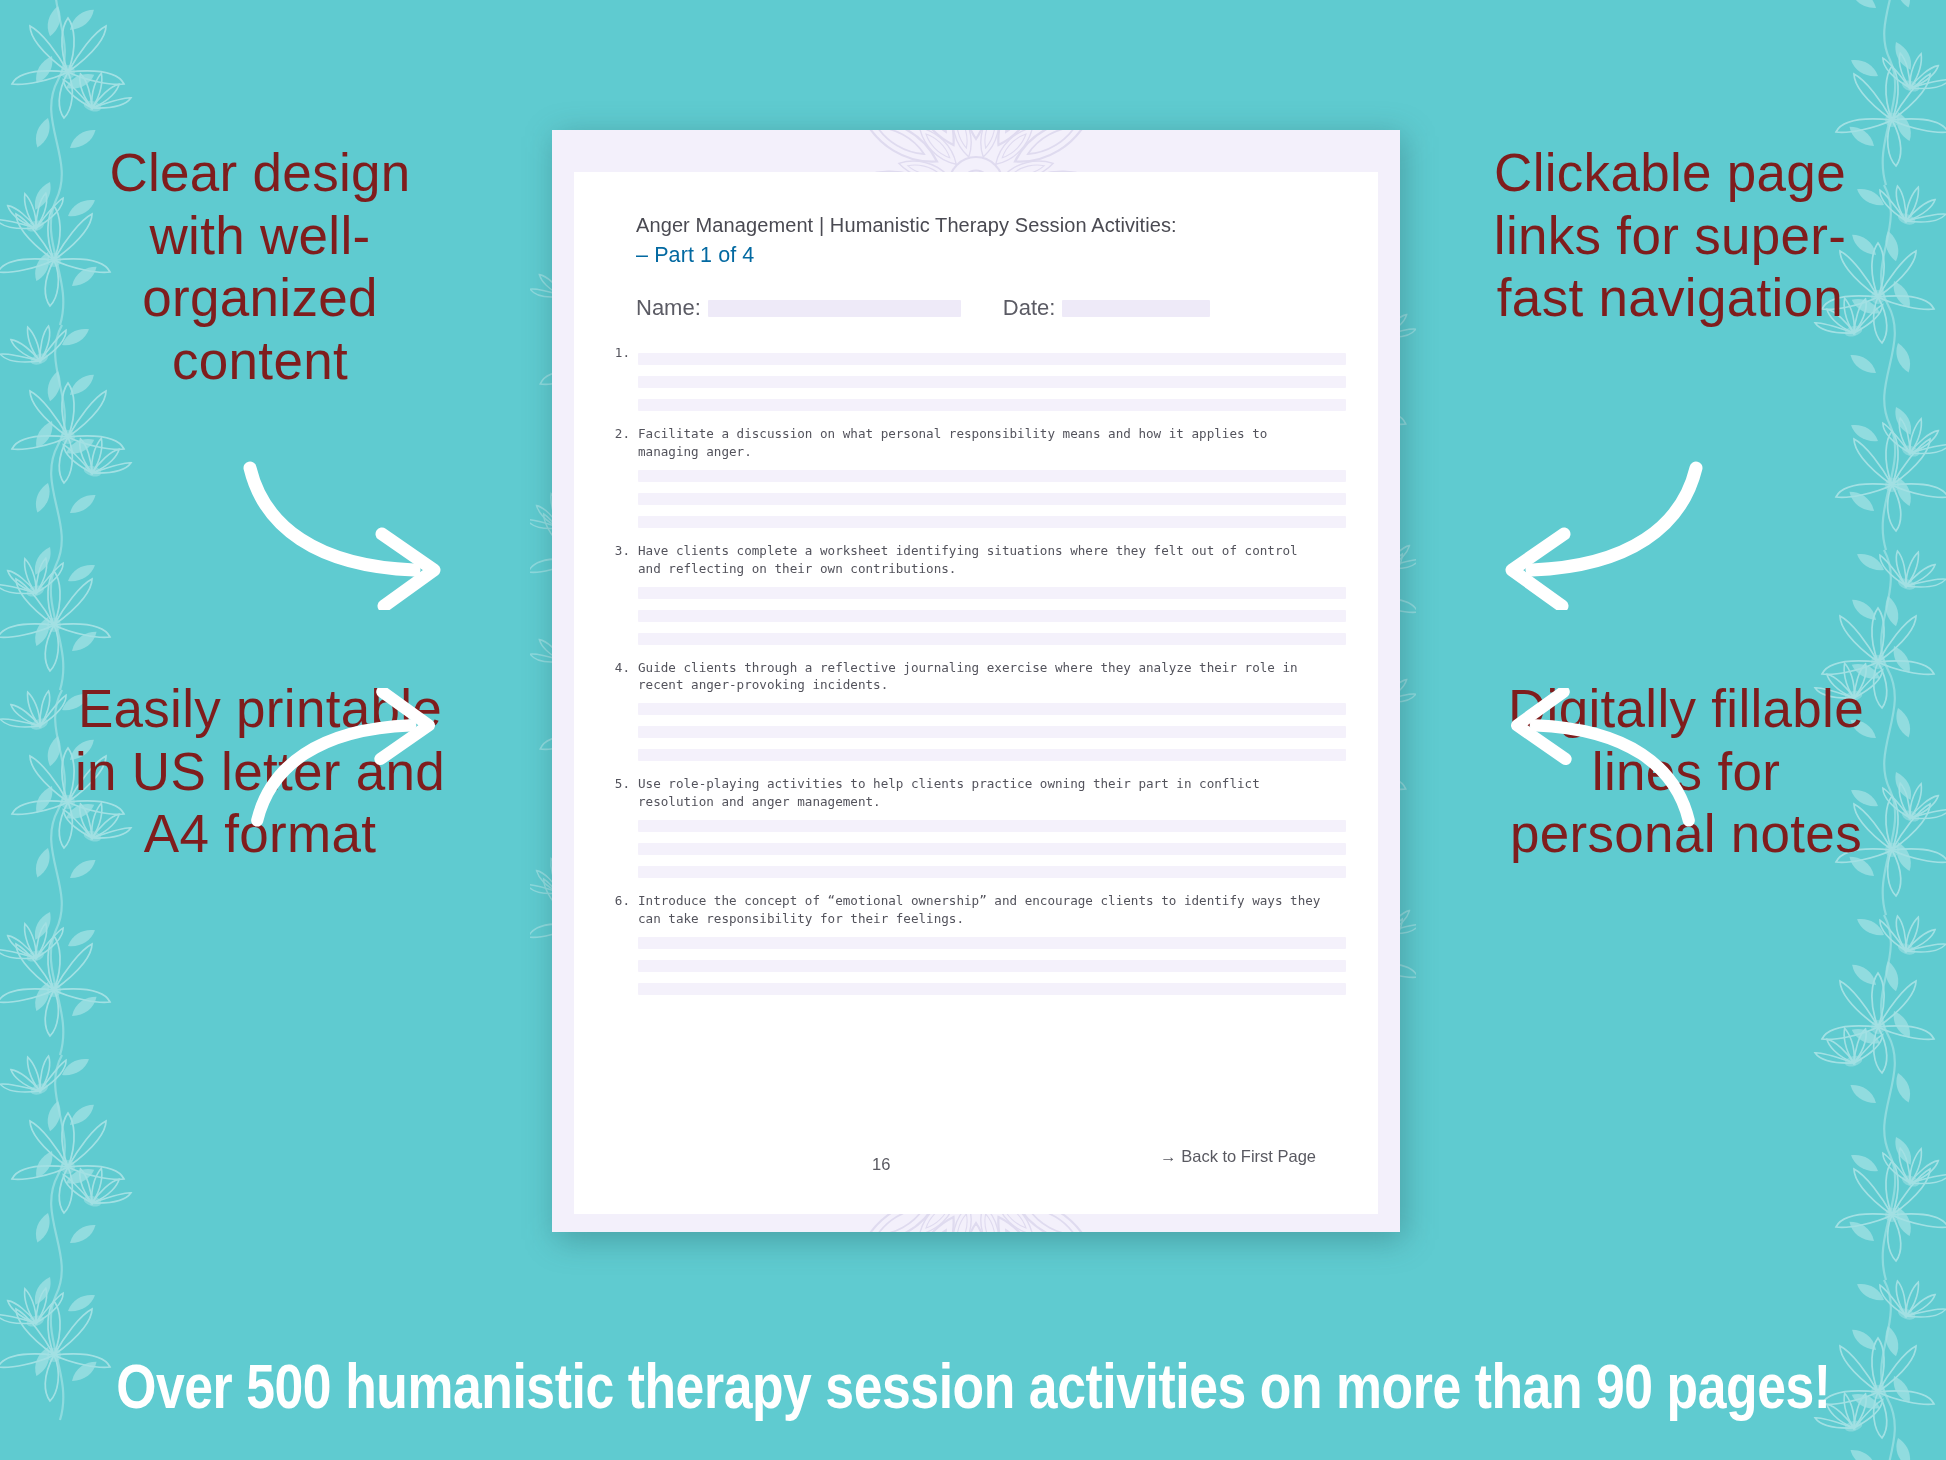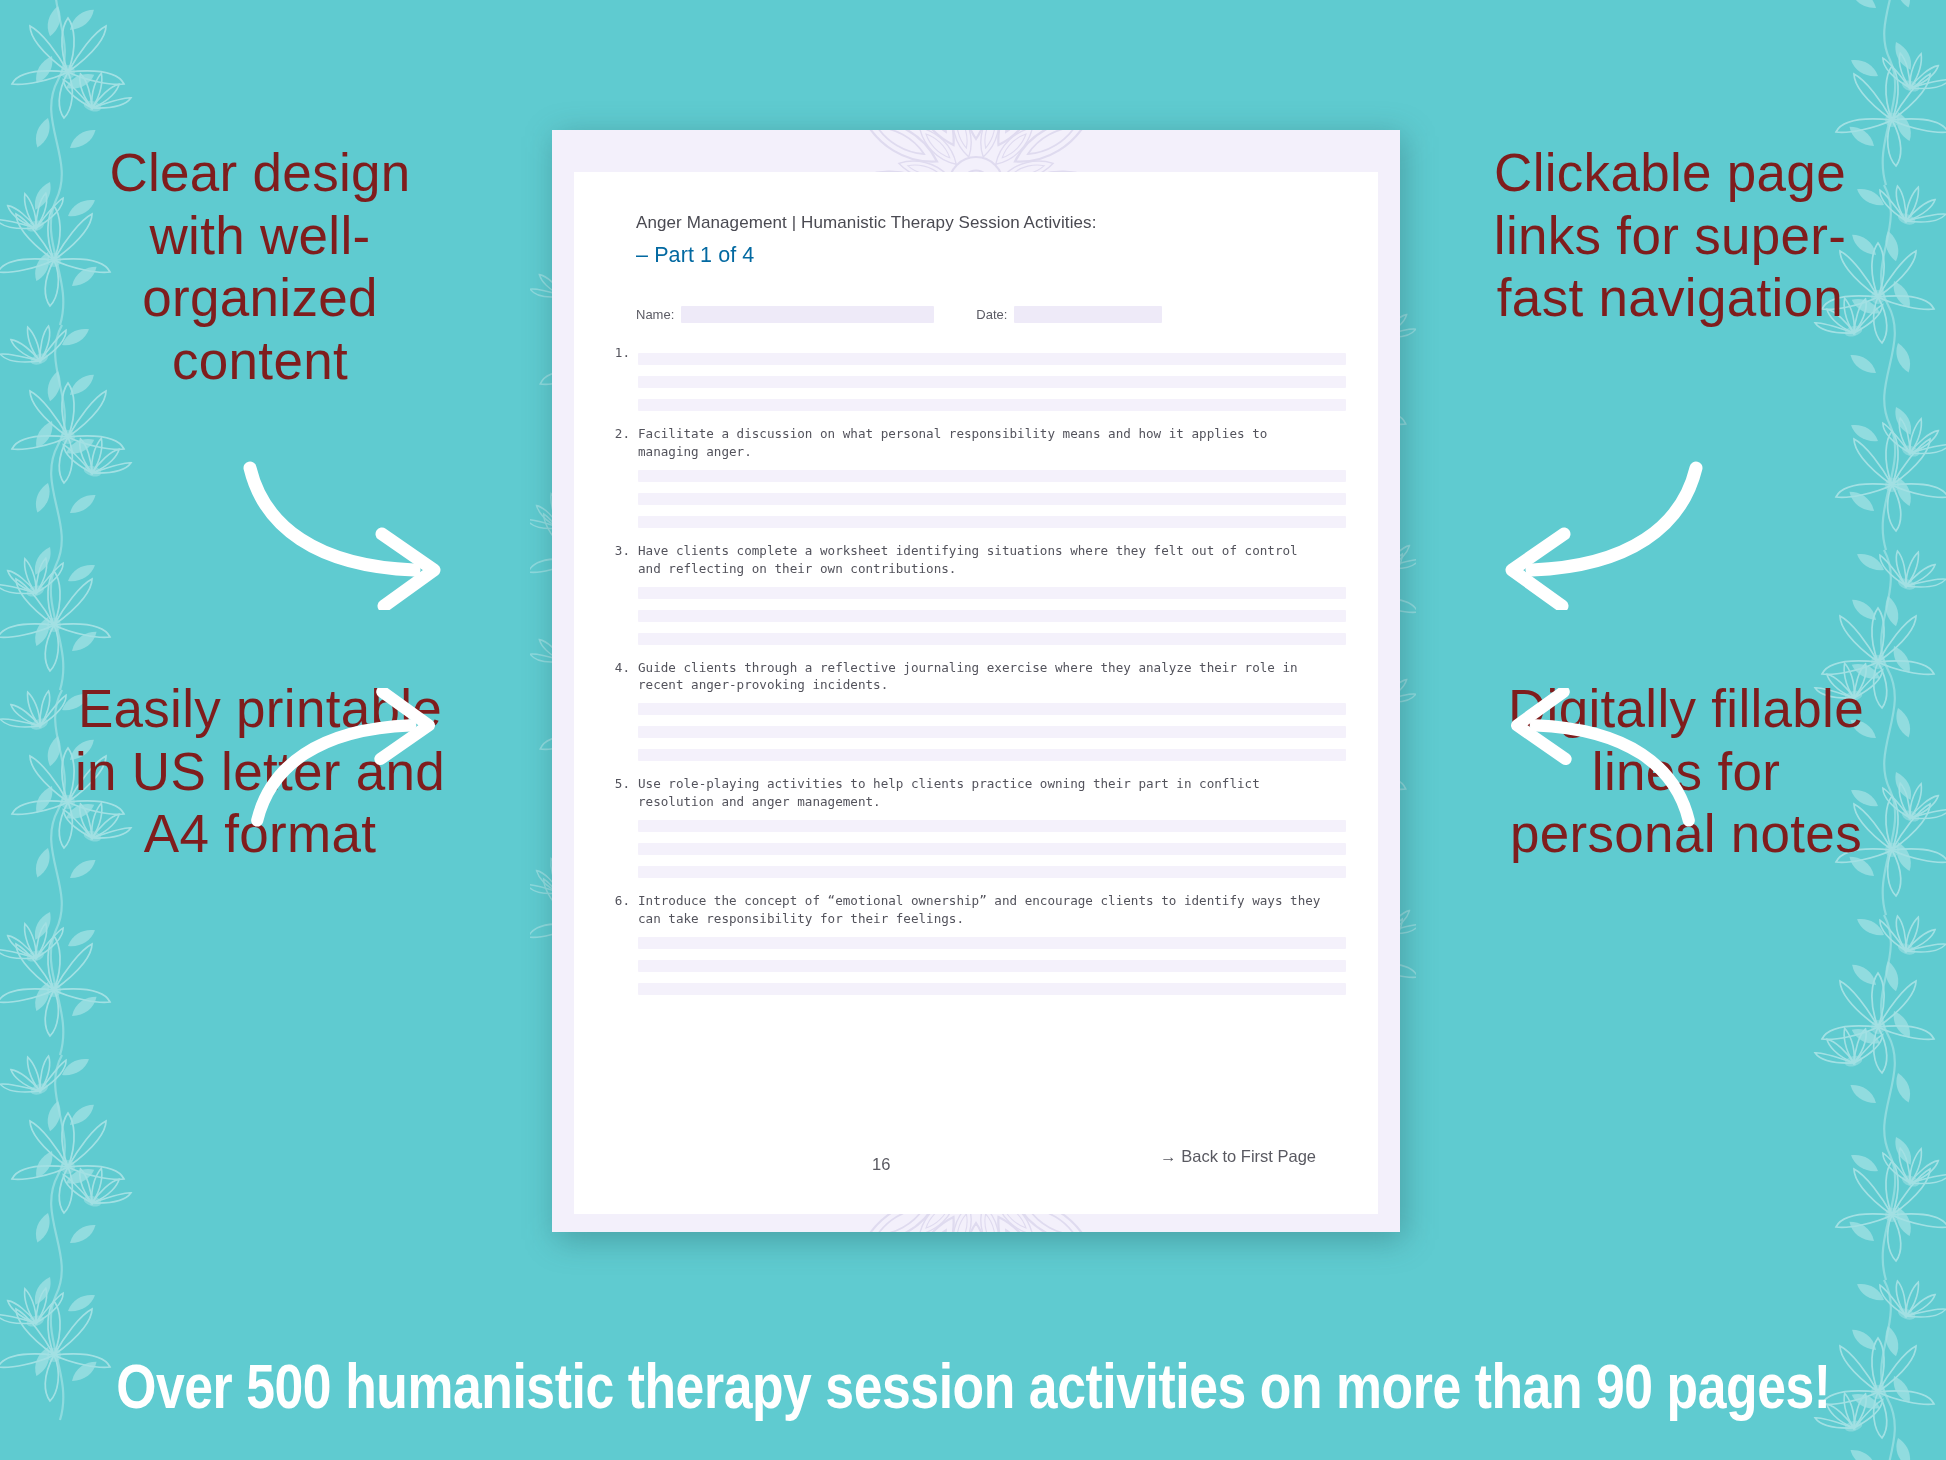--- a/index.html
+++ b/index.html
@@ -90,44 +90,44 @@
     width: 804px;
     height: 1042px;
     background: #ffffff;
   }
 
   .doc-title {
     position: absolute;
     left: 62px;
     top: 40px;
     width: 650px;
-    font-size: 17px;
+    font-size: 20px;
     font-weight: 400;
     color: #4a4a52;
     line-height: 1.35;
     letter-spacing: 0.1px;
   }
   .doc-subtitle {
     position: absolute;
     left: 62px;
     top: 71px;
     font-size: 21.5px;
     font-weight: 400;
     color: #0369a1;
     letter-spacing: 0.1px;
   }
 
   .meta-row {
     position: absolute;
     left: 62px;
-    top: 134px;
+    top: 123px;
     width: 660px;
     display: flex;
     align-items: center;
-    font-size: 13px;
+    font-size: 22px;
     color: #5b5b64;
   }
   .meta-label { margin-right: 7px; white-space: nowrap; }
   .meta-blank {
     height: 17px;
     background: #eeeaf8;
     border-radius: 1px;
   }
   .meta-blank-name { width: 253px; }
   .meta-blank-date { width: 148px; }

